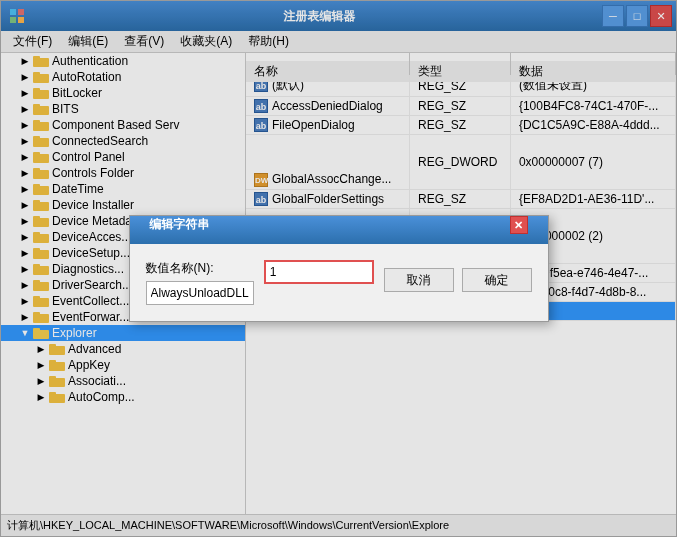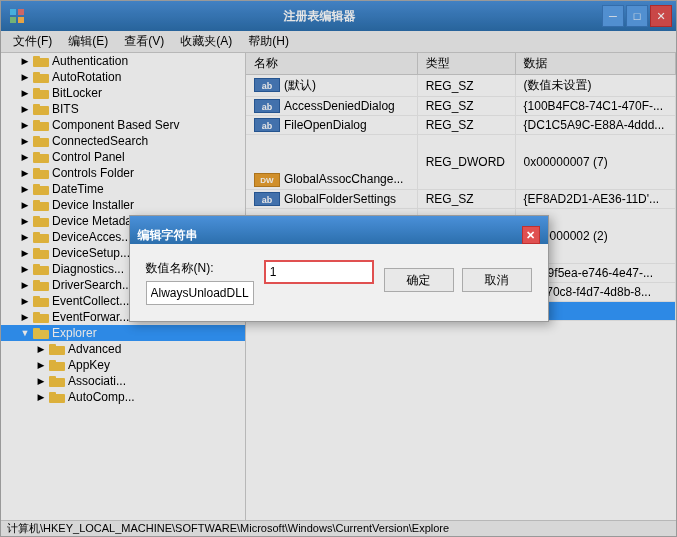--- a/index.html
+++ b/index.html
@@ -145,33 +145,33 @@
       font-size: 12px;
     }
     .registry-table th {
       background: #f0f0f0;
       border-bottom: 1px solid #ccc;
       border-right: 1px solid #ccc;
       padding: 2px 8px;
       text-align: left;
       font-weight: normal;
       position: sticky;
-      top: 0;
+      top: 8px;
     }
     .registry-table td {
       border-bottom: 1px solid #eee;
       border-right: 1px solid #eee;
       padding: 2px 8px;
       white-space: nowrap;
     }
     .registry-table tr.selected td { background: #3399ff; color: white; }
 
     
     .status-bar {
-      height: 16px;
+      height: 22px;
       background: #f0f0f0;
       border-top: 1px solid #ccc;
       display: flex;
       align-items: center;
       padding: 0 6px;
       font-size: 11px;
       color: #000;
     }
 
     
@@ -189,22 +189,22 @@
       border: 1px solid #999;
       box-shadow: 3px 3px 10px rgba(0,0,0,0.3);
       width: 420px;
       display: flex;
       flex-direction: column;
     }
     .dialog-title {
       background: linear-gradient(to bottom, #4a90d9 0%, #2c6fad 100%);
       height: 28px;
       display: flex;
-      align-items: flex-end;
-      padding: 0 8px;
+      align-items: flex-start;
+      padding: 0 20px;
       color: white;
       font-size: 12px;
       font-weight: bold;
     }
     .dialog-close {
       width: 18px;
       height: 18px;
       background: #e05050;
       border: 1px solid #c03030;
       color: white;
@@ -258,21 +258,21 @@
     }
 
     
     ::-webkit-scrollbar { width: 16px; height: 16px; }
     ::-webkit-scrollbar-track { background: #f0f0f0; }
     ::-webkit-scrollbar-thumb { background: #c0c0c0; border: 1px solid #999; }
     ::-webkit-scrollbar-button { background: #e0e0e0; border: 1px solid #999; height: 16px; }
 
     .reg-type-icon {
       display: inline-block;
-      width: 26px;
+      width: 14px;
       height: 14px;
       background: #e8b44a;
       border: 1px solid #c89020;
       font-size: 9px;
       text-align: center;
       line-height: 14px;
       margin-right: 4px;
       color: #fff;
       font-weight: bold;
     }
@@ -672,19 +672,19 @@
       </div>
       <div class="dialog-body">
         <div>
           <div class="dialog-label">数值名称(N):</div>
           <input class="dialog-input" readonly="" value="AlwaysUnloadDLL" style="">
         </div>
         <div>
           <input class="dialog-input value-input" value="1" style="">
         </div>
         <div class="dialog-buttons">
+          <button class="dialog-btn">取消</button>
           <button class="dialog-btn">确定</button>
-          <button class="dialog-btn">取消</button>
         </div>
       </div>
     </div>
   </div>
 </div>
 
 </body></html>

